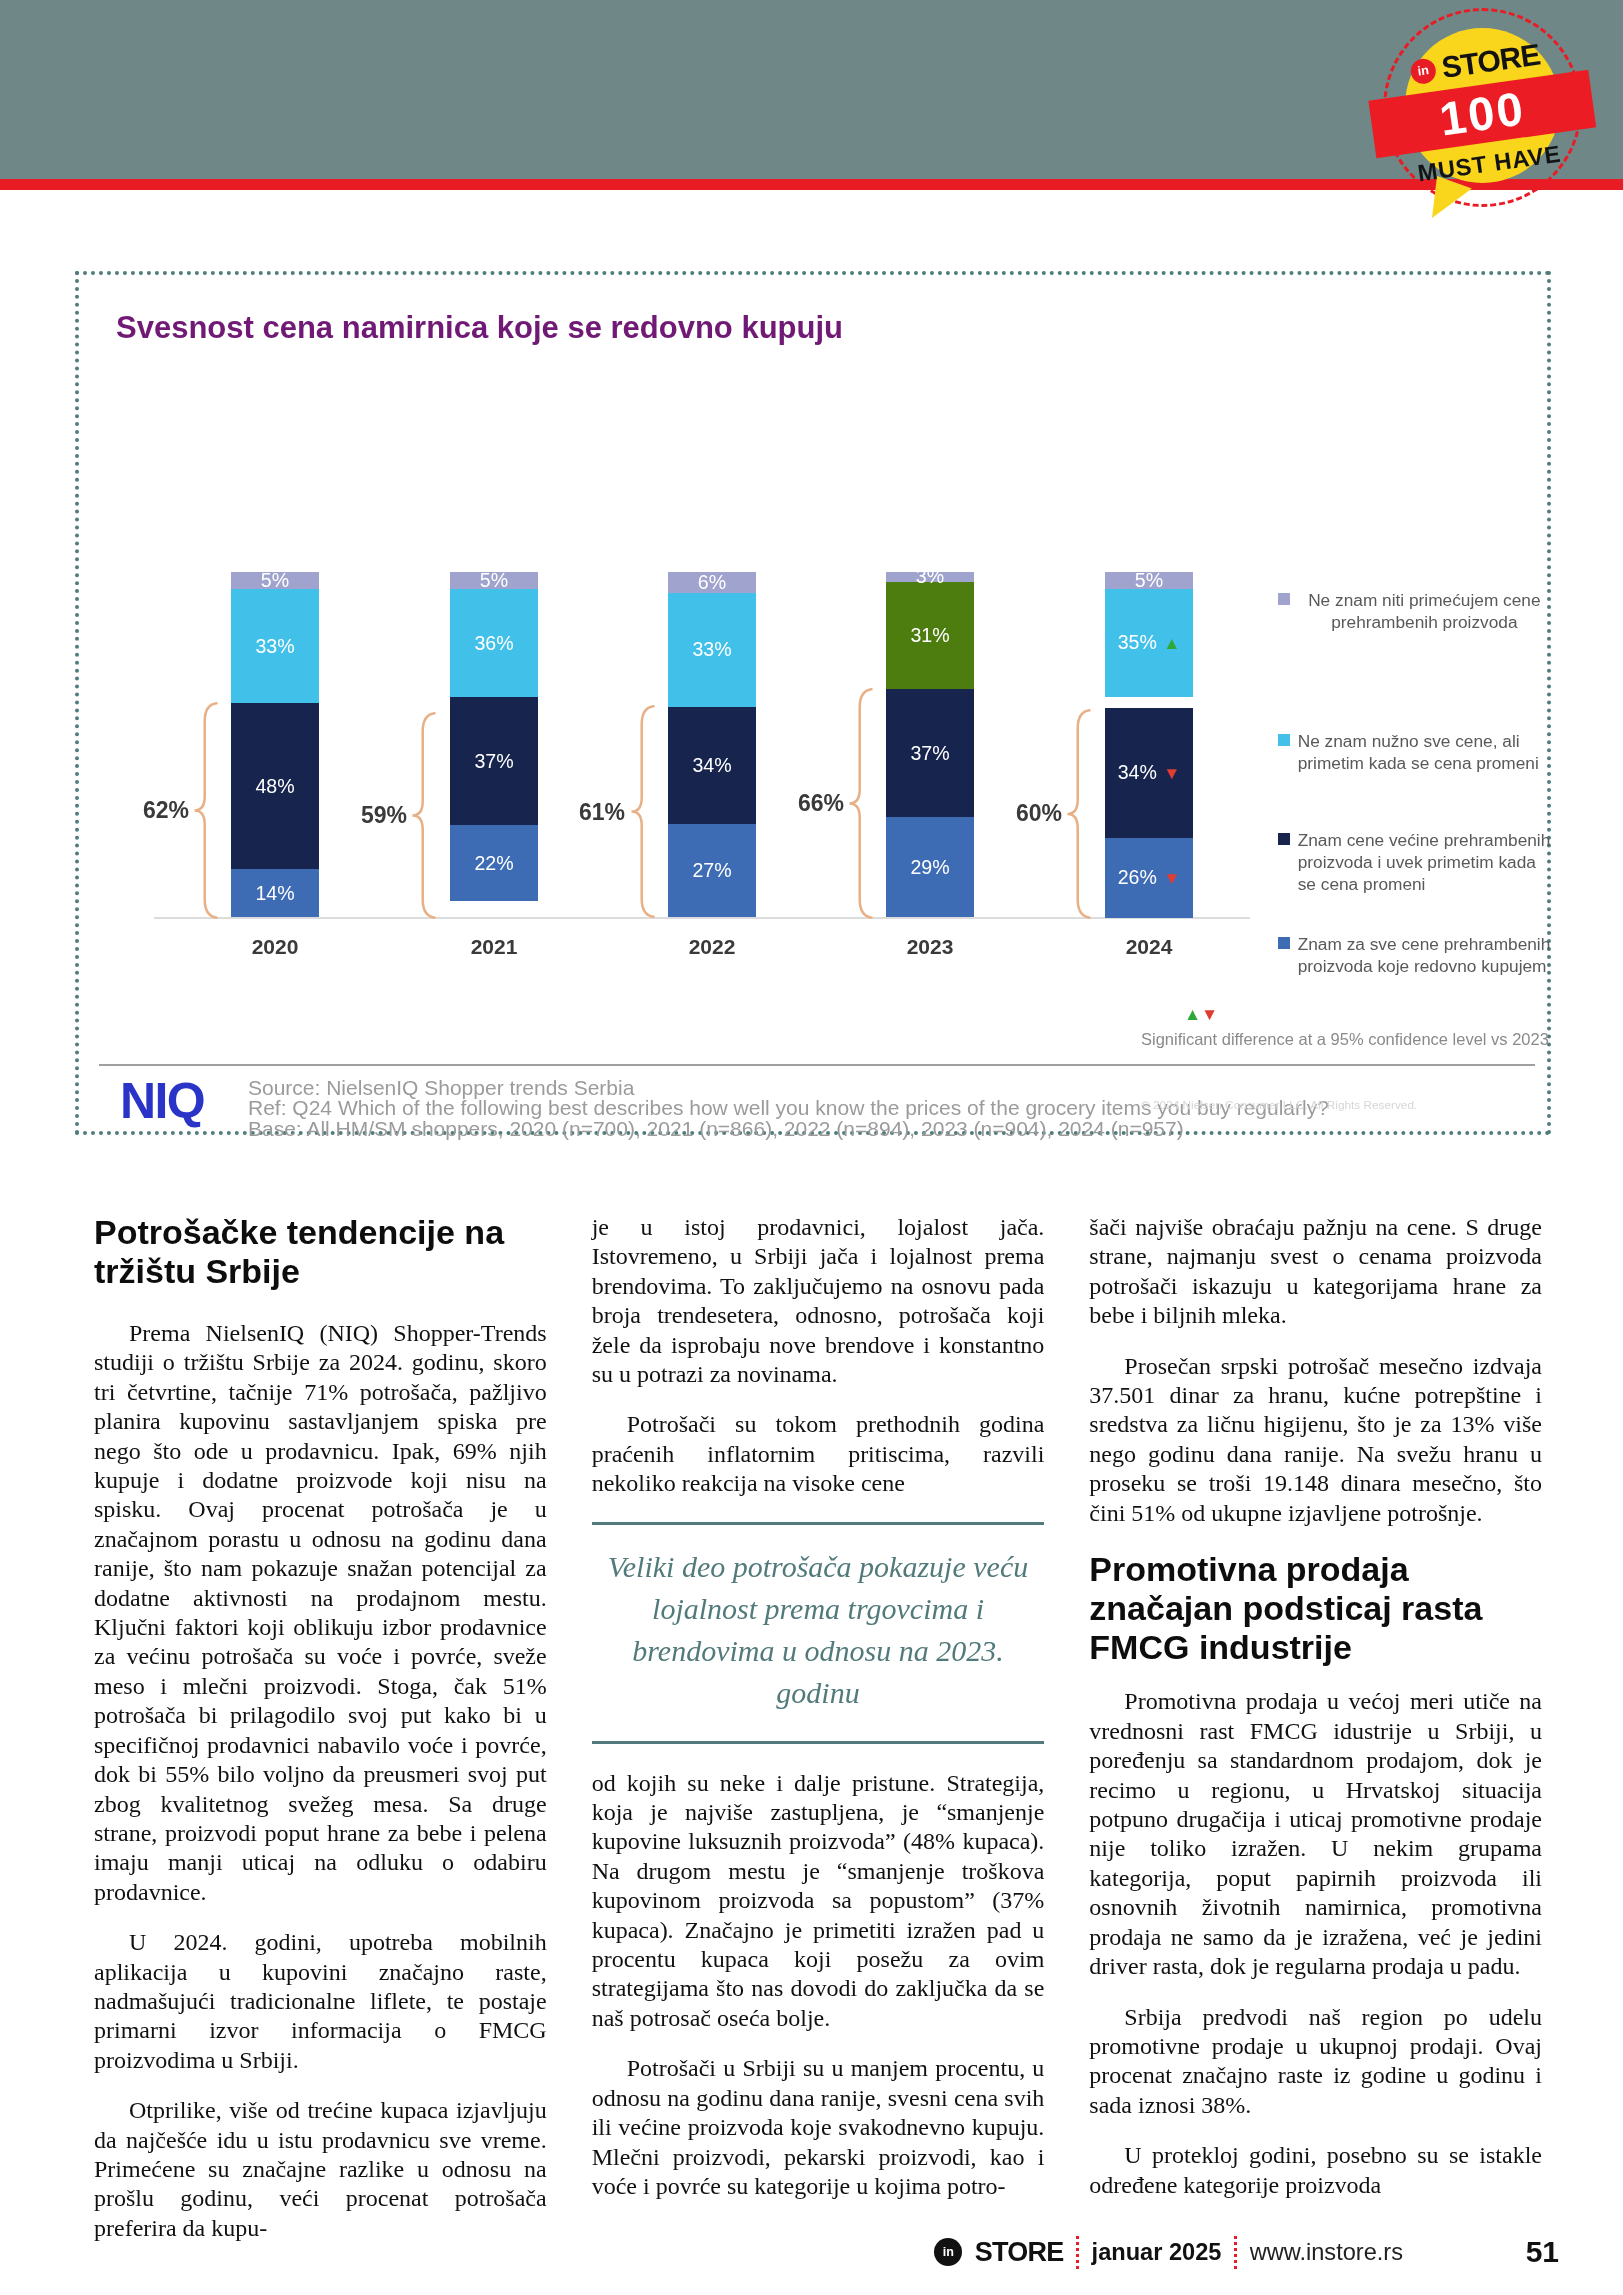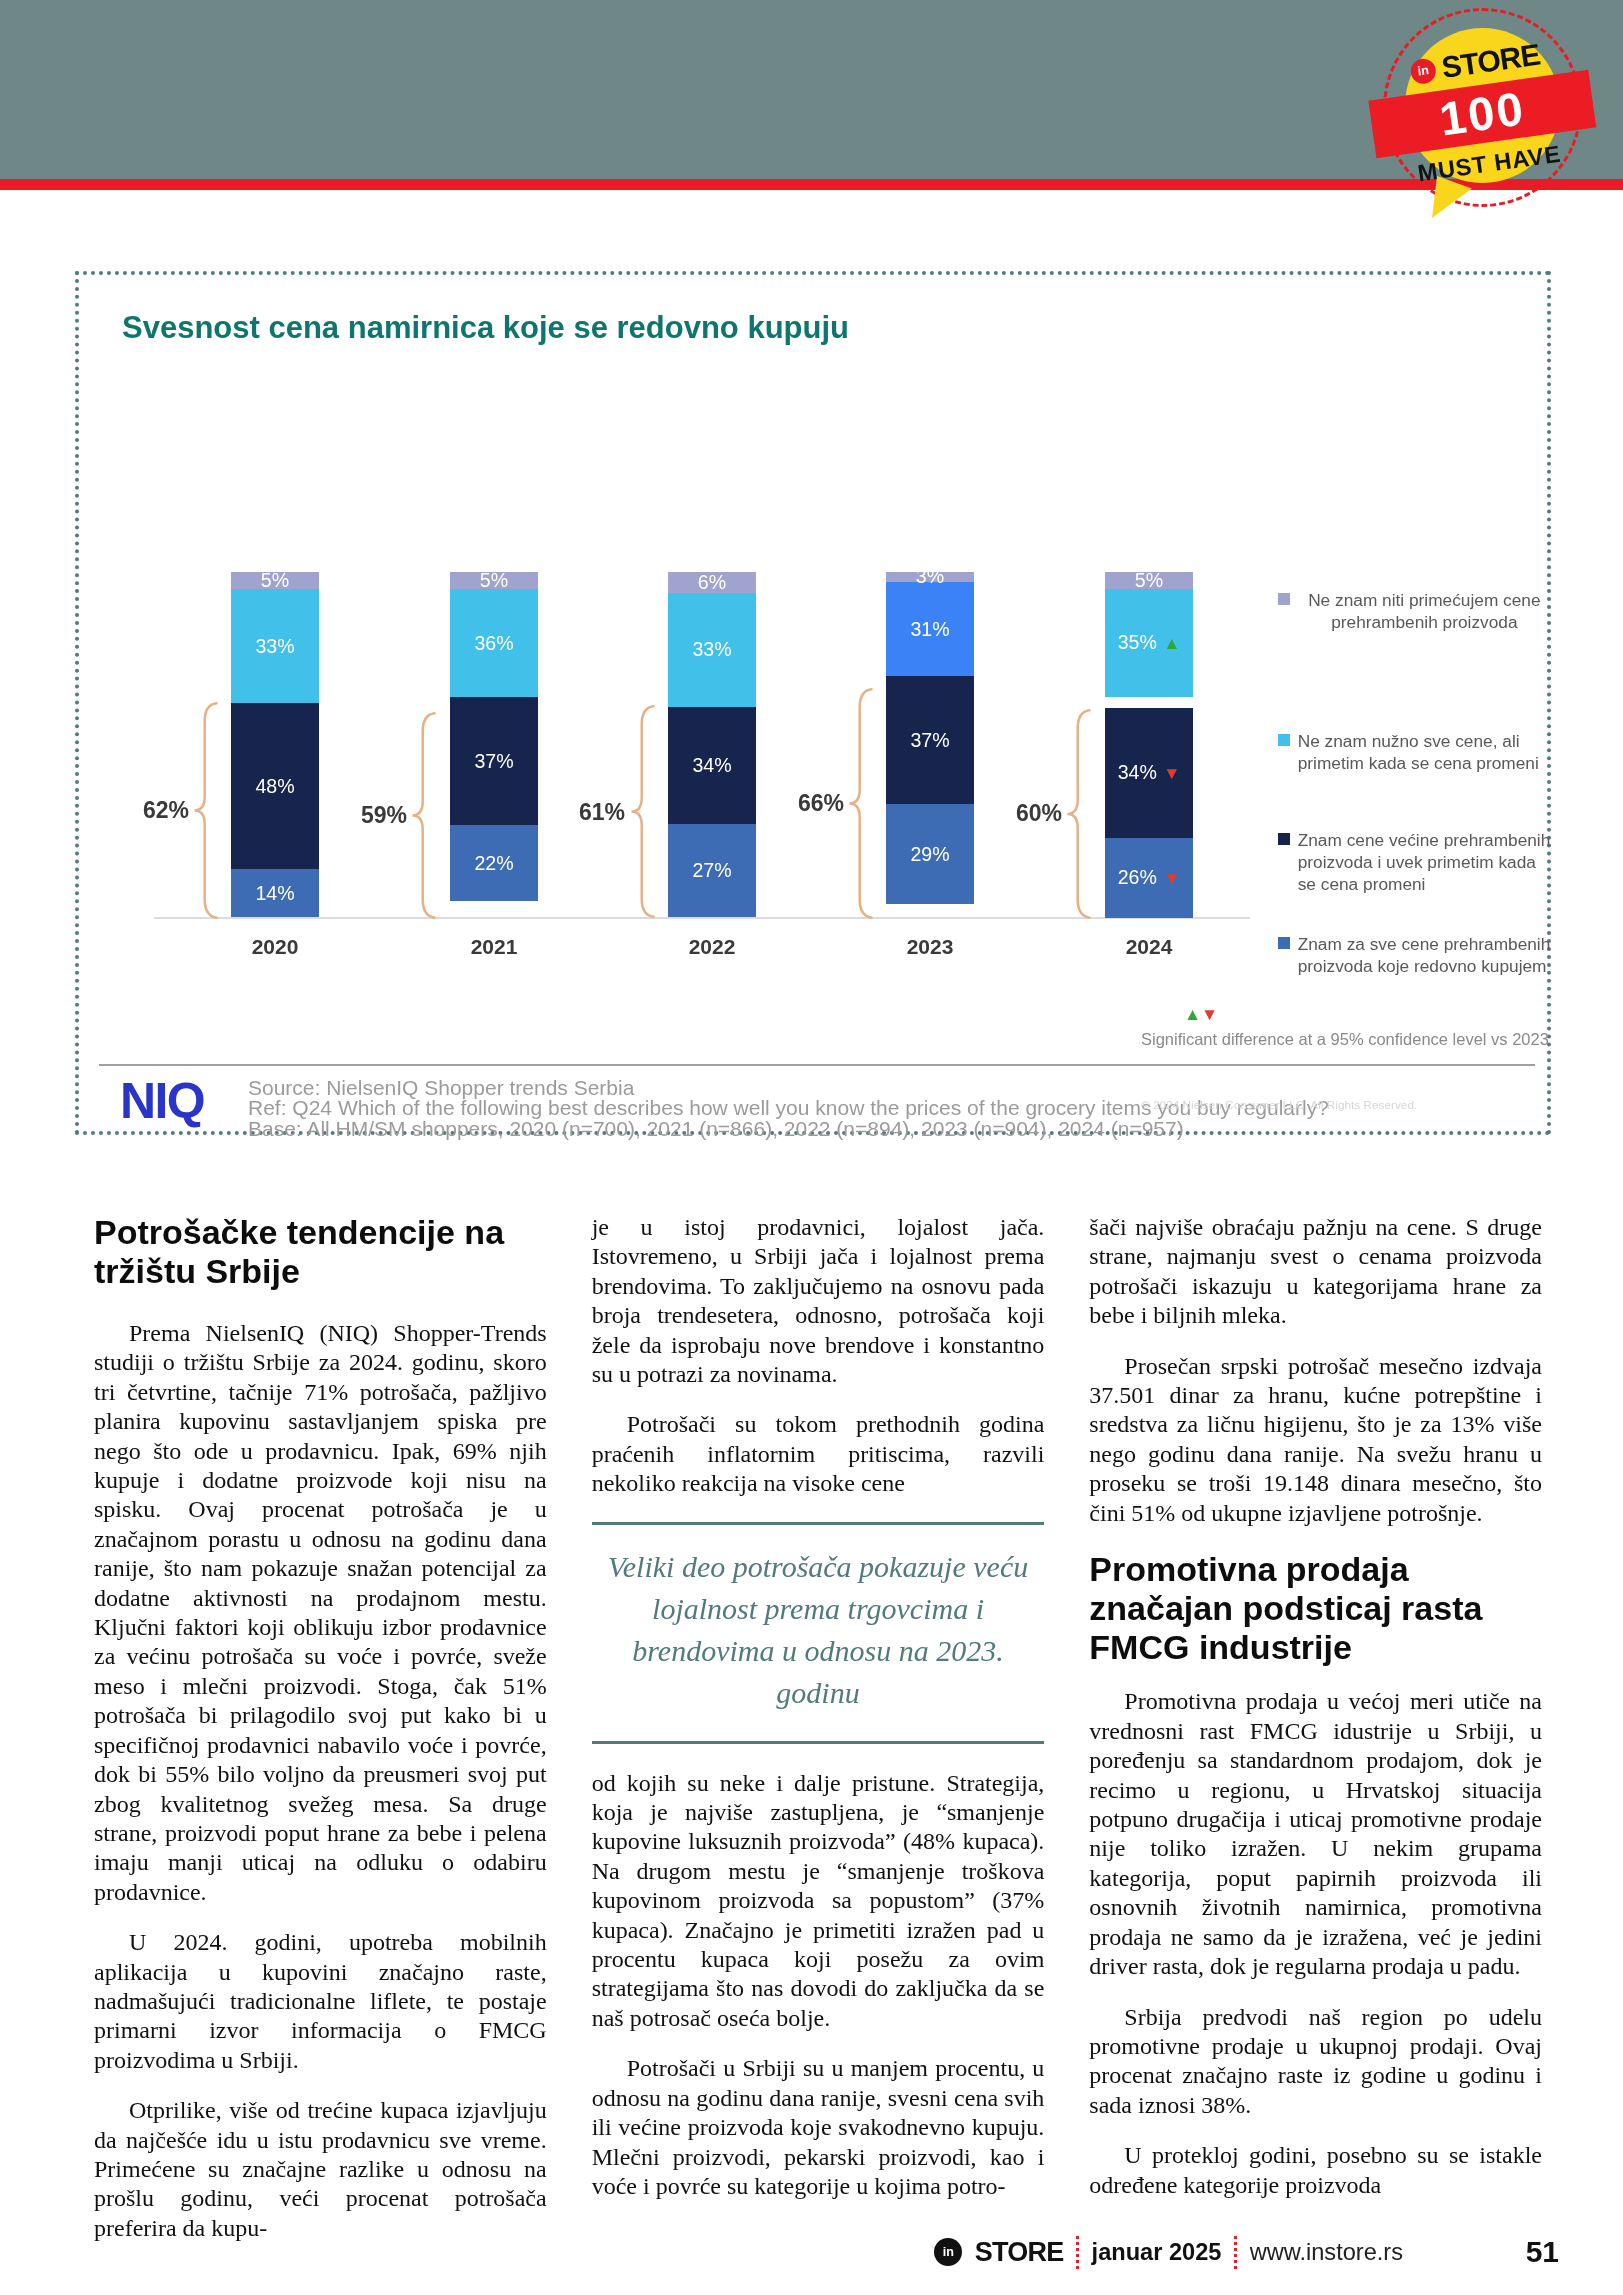--- a/index.html
+++ b/index.html
@@ -23,21 +23,21 @@
             font-weight:800;font-size:12.6px;display:flex;align-items:center;justify-content:center;}
   .badge-store{font-size:30px;font-weight:800;color:#131313;letter-spacing:-0.8px;}
   .badge-ribbon{position:relative;margin:4.7px -17.3px 0;height:58px;background:#ec1c24;
                 display:flex;align-items:center;justify-content:center;}
   .badge-100{color:#fff;font-size:47px;font-weight:800;letter-spacing:2.4px;}
   .badge-must{margin-top:7.9px;font-size:23.6px;font-weight:800;color:#131313;letter-spacing:0.8px;}
 
   
   .chart-panel{position:absolute;left:75px;top:271px;width:1476px;height:864px;background:#fff;
                border:4.7px dotted #4e7d7b;}
-  .chart-title{position:absolute;left:43px;top:35px;font-size:31px;font-weight:700;color:#0f766e;}
+  .chart-title{position:absolute;left:37px;top:35px;font-size:31px;font-weight:700;color:#701a75;}
   .plot{position:absolute;left:0;top:0;width:100%;height:100%;}
   .axis-line{position:absolute;left:75px;top:642px;width:1096px;height:1.6px;background:#dcdcdc;}
   .bar{position:absolute;display:flex;flex-direction:column;}
   .seg{position:relative;display:flex;align-items:center;justify-content:center;overflow:visible;}
   .seglab{color:#fff;font-size:19.6px;line-height:1;white-space:nowrap;z-index:2;}
   .arr{font-size:17.3px;margin-left:6.3px;}
   .yearlab{position:absolute;top:660px;width:88px;text-align:center;font-size:21px;font-weight:600;color:#3a3a3a;}
   .brace{position:absolute;overflow:visible;}
   .bracelab{position:absolute;width:75px;text-align:right;font-size:23px;font-weight:600;color:#3a3a3a;}
   .legend{position:absolute;left:1199px;top:0;width:273px;}
@@ -160,21 +160,21 @@
         </div>
         <svg width="27" height="215" class="brace" style="left: 550px; top: 429px;" viewBox="0 0 34 274.391">
           <path d="M31 3 Q16 5 16 26 L16 119.20000000000002 Q16 137.20000000000002 3 137.20000000000002 Q16 137.20000000000002 16 155.20000000000002 L16 248.40000000000003 Q16 269.40000000000003 31 271.40000000000003" fill="none" stroke="#e8b086" stroke-width="3.2" stroke-linecap="round"></path>
         </svg>
         <div class="bracelab" style="left: 471px; top: 524px;">61%</div>
         <div class="yearlab" style="left: 589px;">2022</div>
         <div class="bar" style="left: 807px; top: 297px; width: 88px; height: 346px;">
           <div class="seg" style="background: rgb(159, 163, 205); height: 10.4px;">
             <span class="seglab">3%</span>
           </div>
-          <div class="seg" style="background: #3b82f6; height: 94px;">
+          <div class="seg" style="background: #4d7c0f; height: 107px;">
             <span class="seglab">31%</span>
           </div>
           <div class="seg" style="background: rgb(23, 37, 78); height: 128px;">
             <span class="seglab">37%</span>
           </div>
           <div class="seg" style="background: rgb(61, 108, 180); height: 100px;">
             <span class="seglab">29%</span>
           </div>
         </div>
         <svg width="27" height="233" class="brace" style="left: 768px; top: 412px;" viewBox="0 0 34 296.391">

